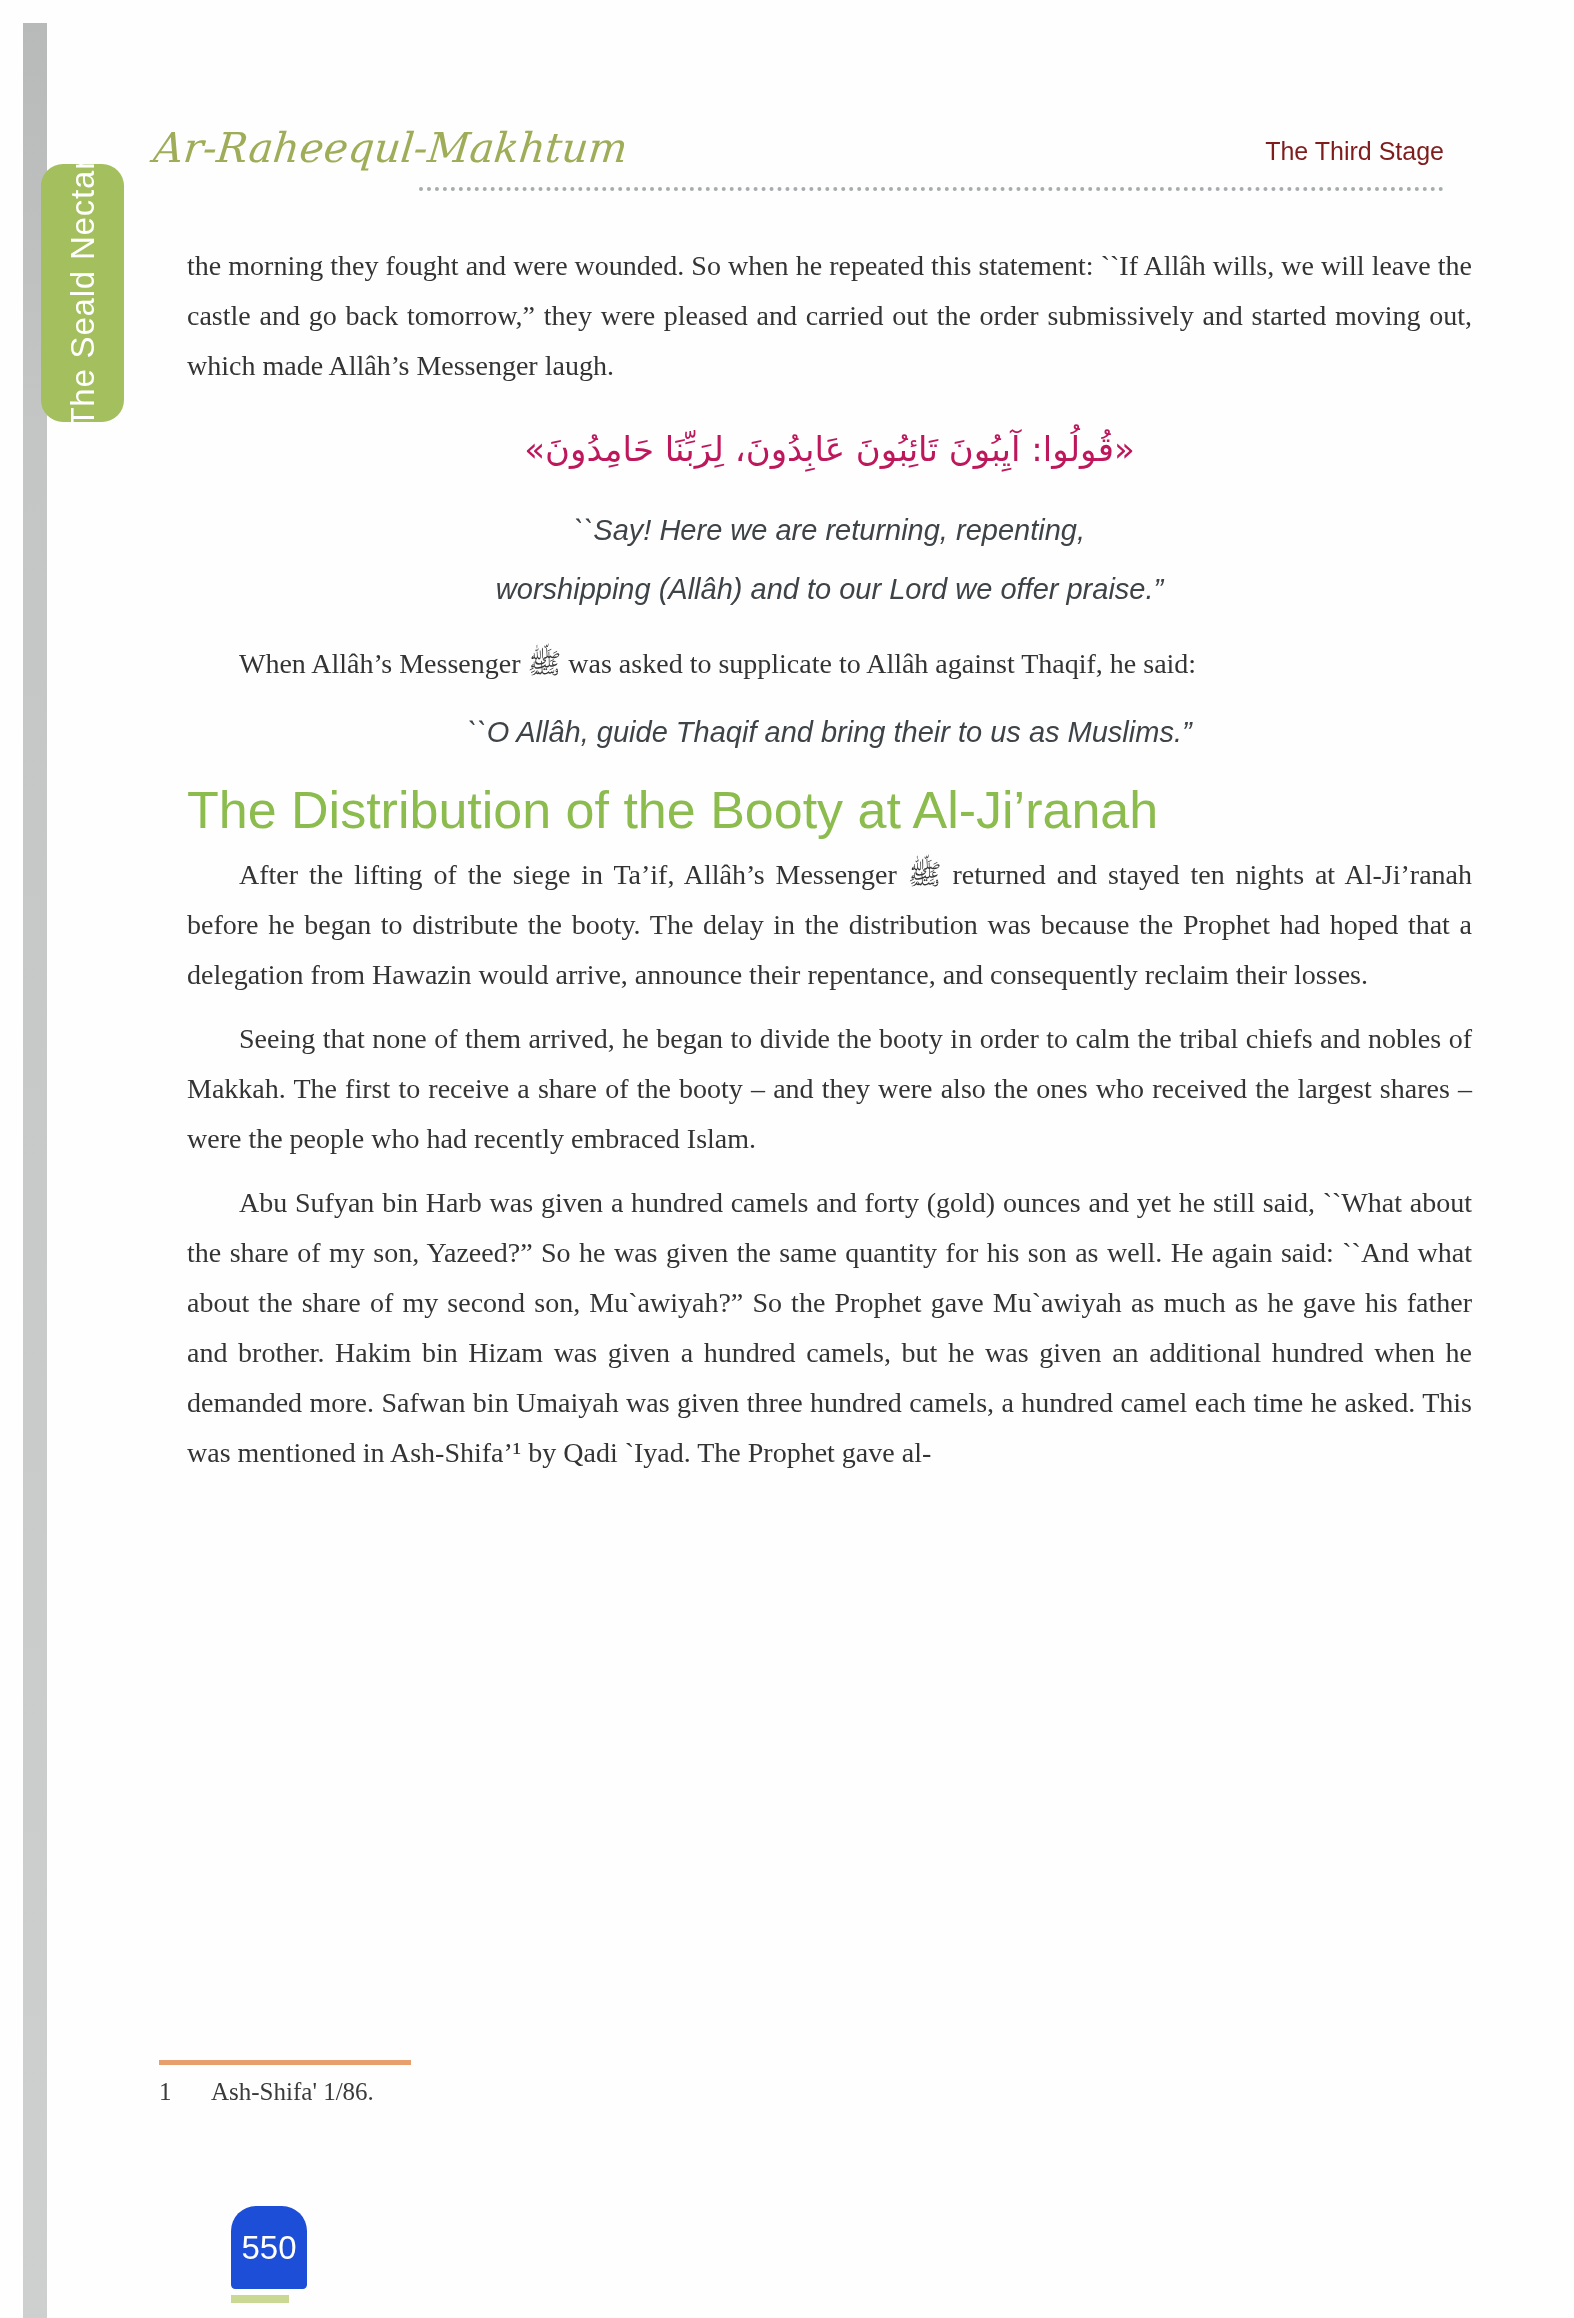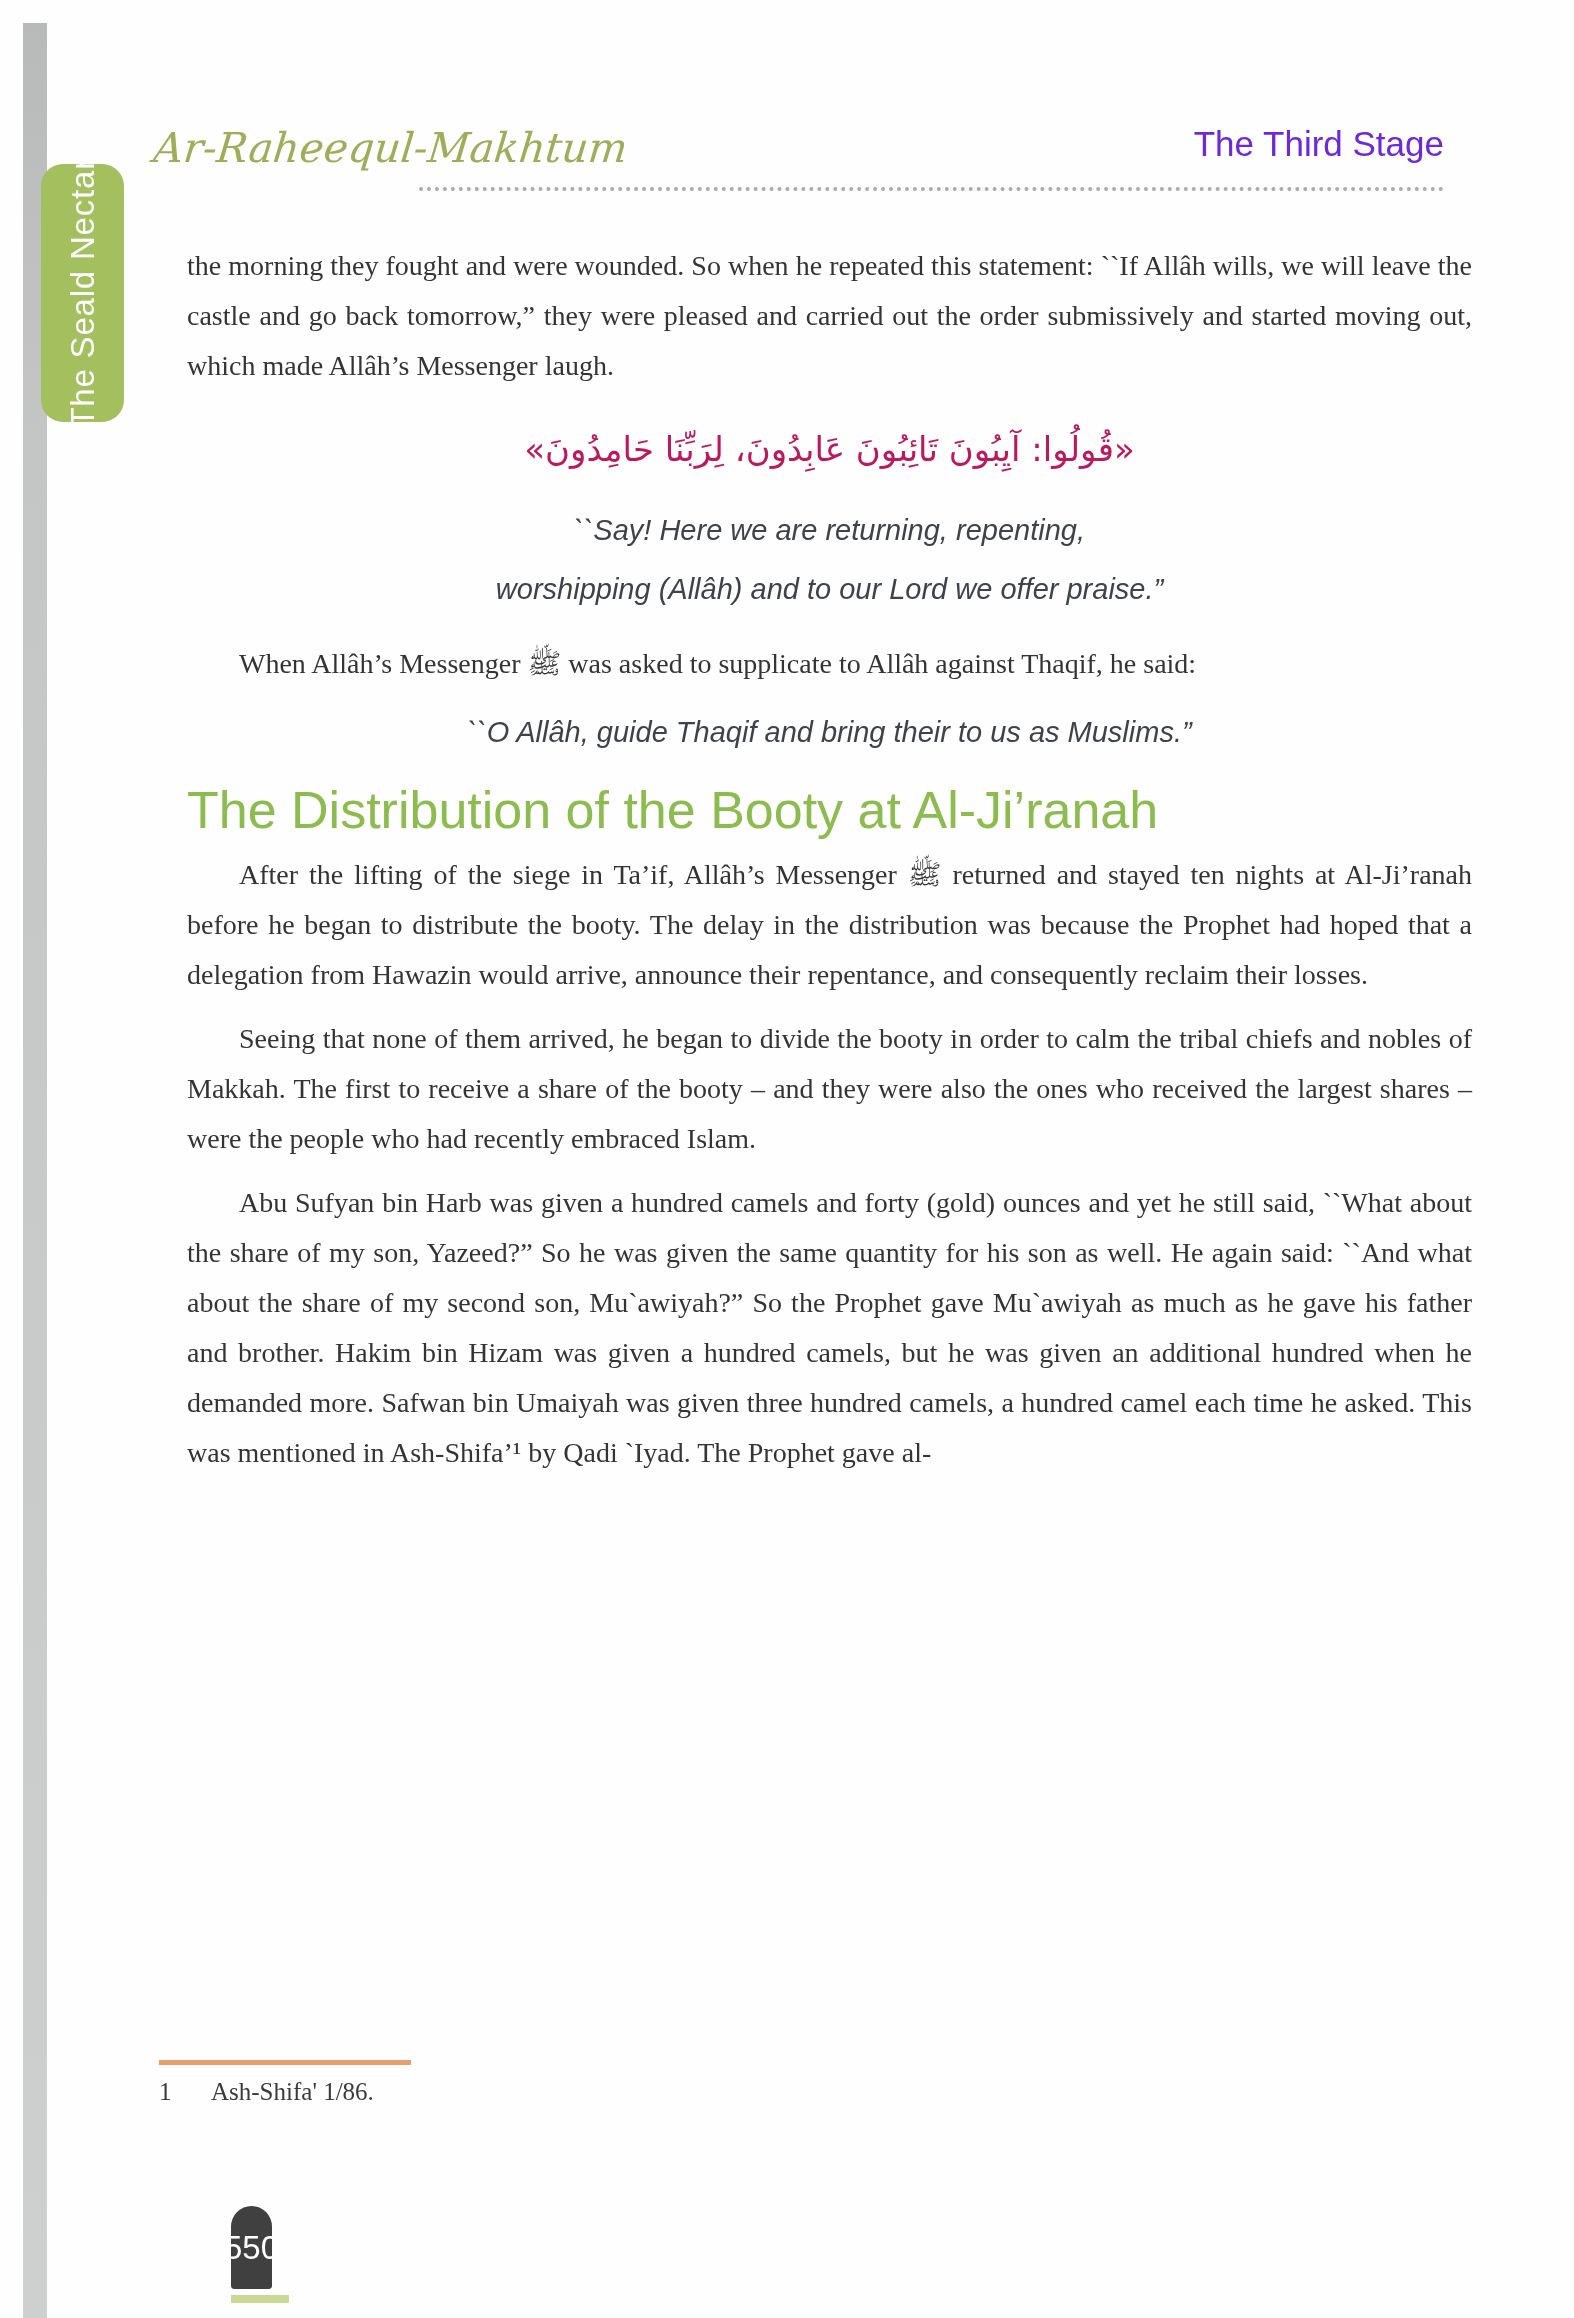--- a/index.html
+++ b/index.html
@@ -53,24 +53,24 @@
     white-space: nowrap;
   }
   .header-dots {
     position: absolute;
     left: 419px; top: 164px;
     width: 1025px; height: 23.4px;
     border-bottom: 4.2px dotted #a7acac;
   }
   .stage-label {
     position: absolute;
-    right: 131px; top: 124px;
-    font-family: "Liberation Sans", sans-serif;
-    font-size: 35px;
-    color: #6d28d9;
+    right: 131px; top: 137px;
+    font-family: "Liberation Sans", sans-serif;
+    font-size: 25px;
+    color: #7f1d1d;
     white-space: nowrap;
   }
 
   
   .content {
     position: absolute;
     left: 159px; top: 241px;
     width: 1285px;
     font-size: 28px;
     line-height: 50px;
@@ -127,22 +127,22 @@
     font-size: 25px;
     color: #3a3a3a;
     font-family: "Liberation Serif", serif;
   }
   .footnote .fn-num { display: inline-block; min-width: 52px; }
 
   
   .page-badge {
     position: absolute;
     left: 231px; top: 2206px;
-    width: 41px; height: 83px;
-    background: #404040;
+    width: 76px; height: 83px;
+    background: #1d4ed8;
     border-radius: 25px 25px 4.2px 4.2px;
     display: flex; align-items: center; justify-content: center;
   }
   .page-badge span {
     font-family: "Liberation Sans", sans-serif;
     font-size: 33px;
     color: #ffffff;
   }
   .page-badge-underline {
     position: absolute;

